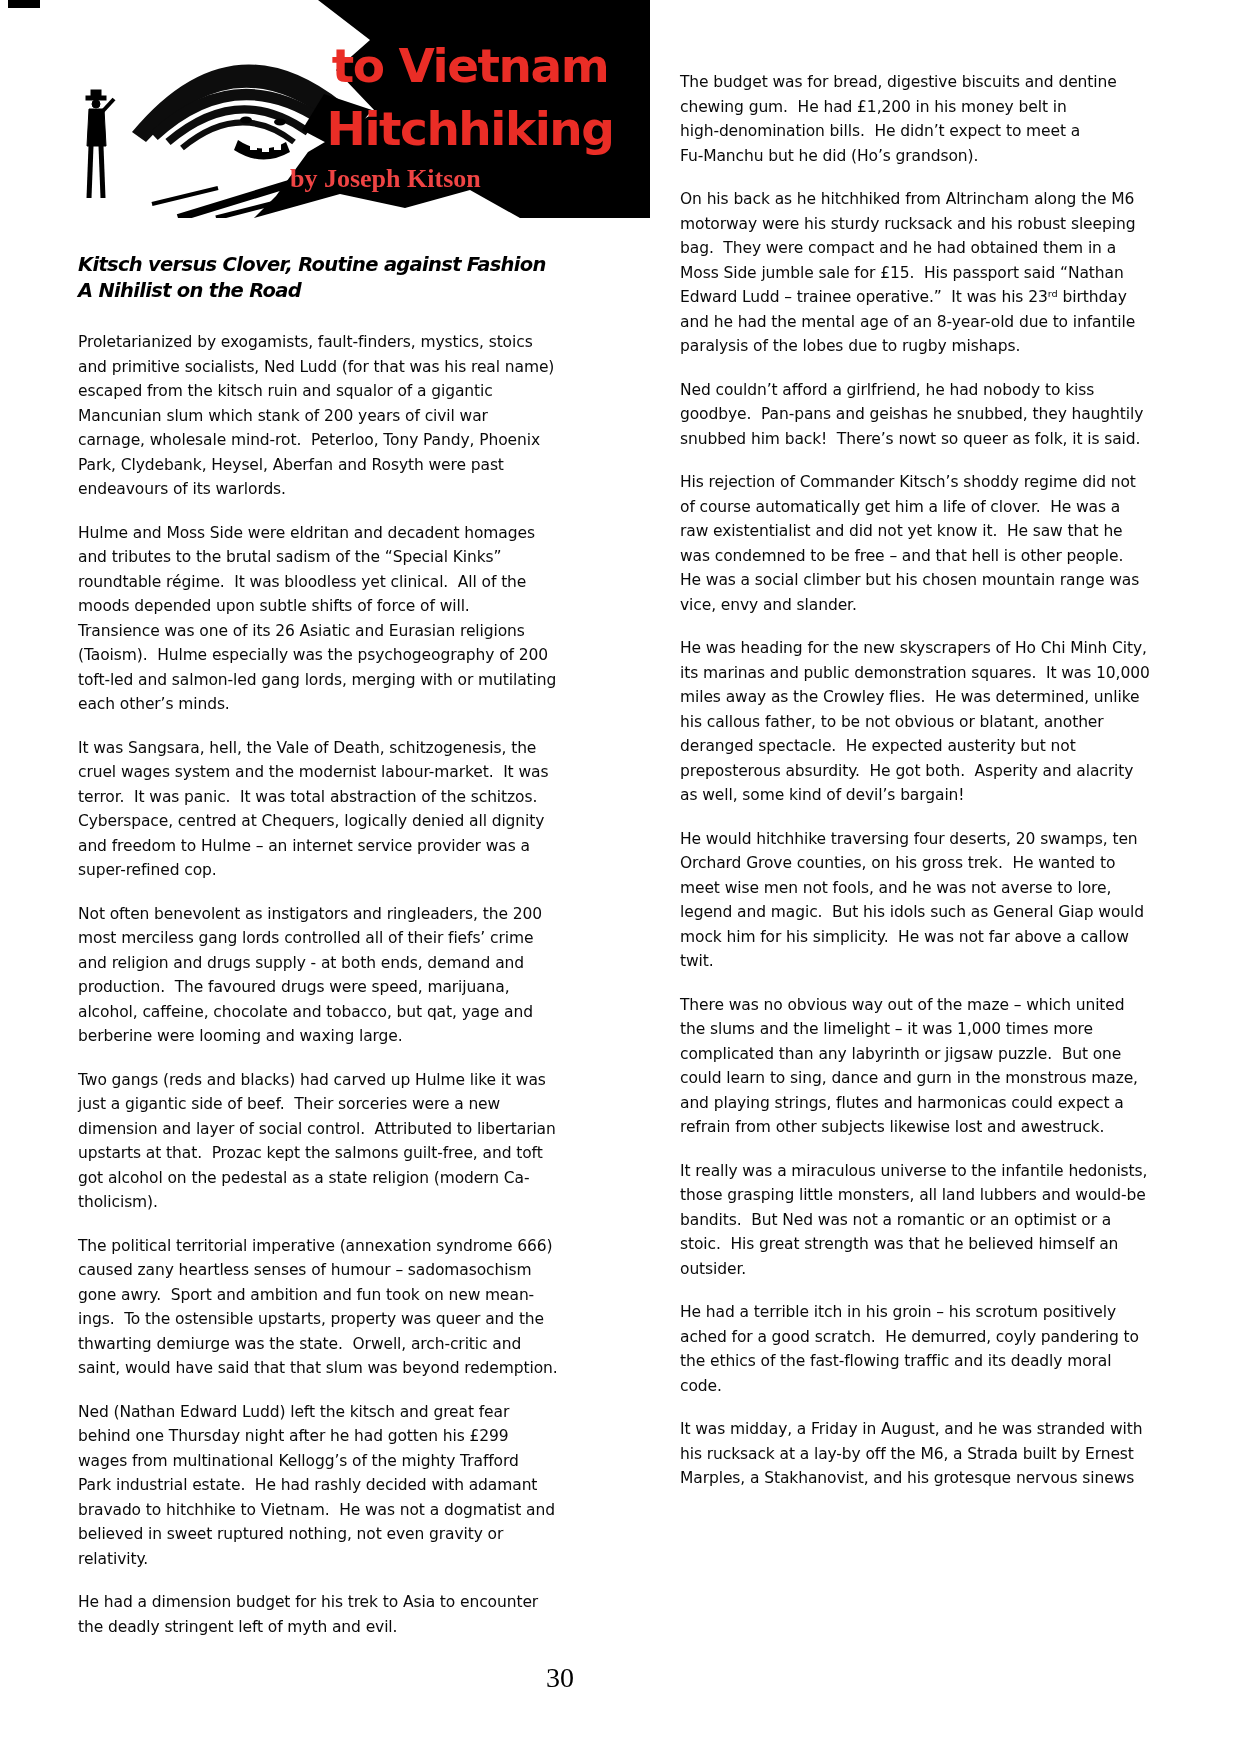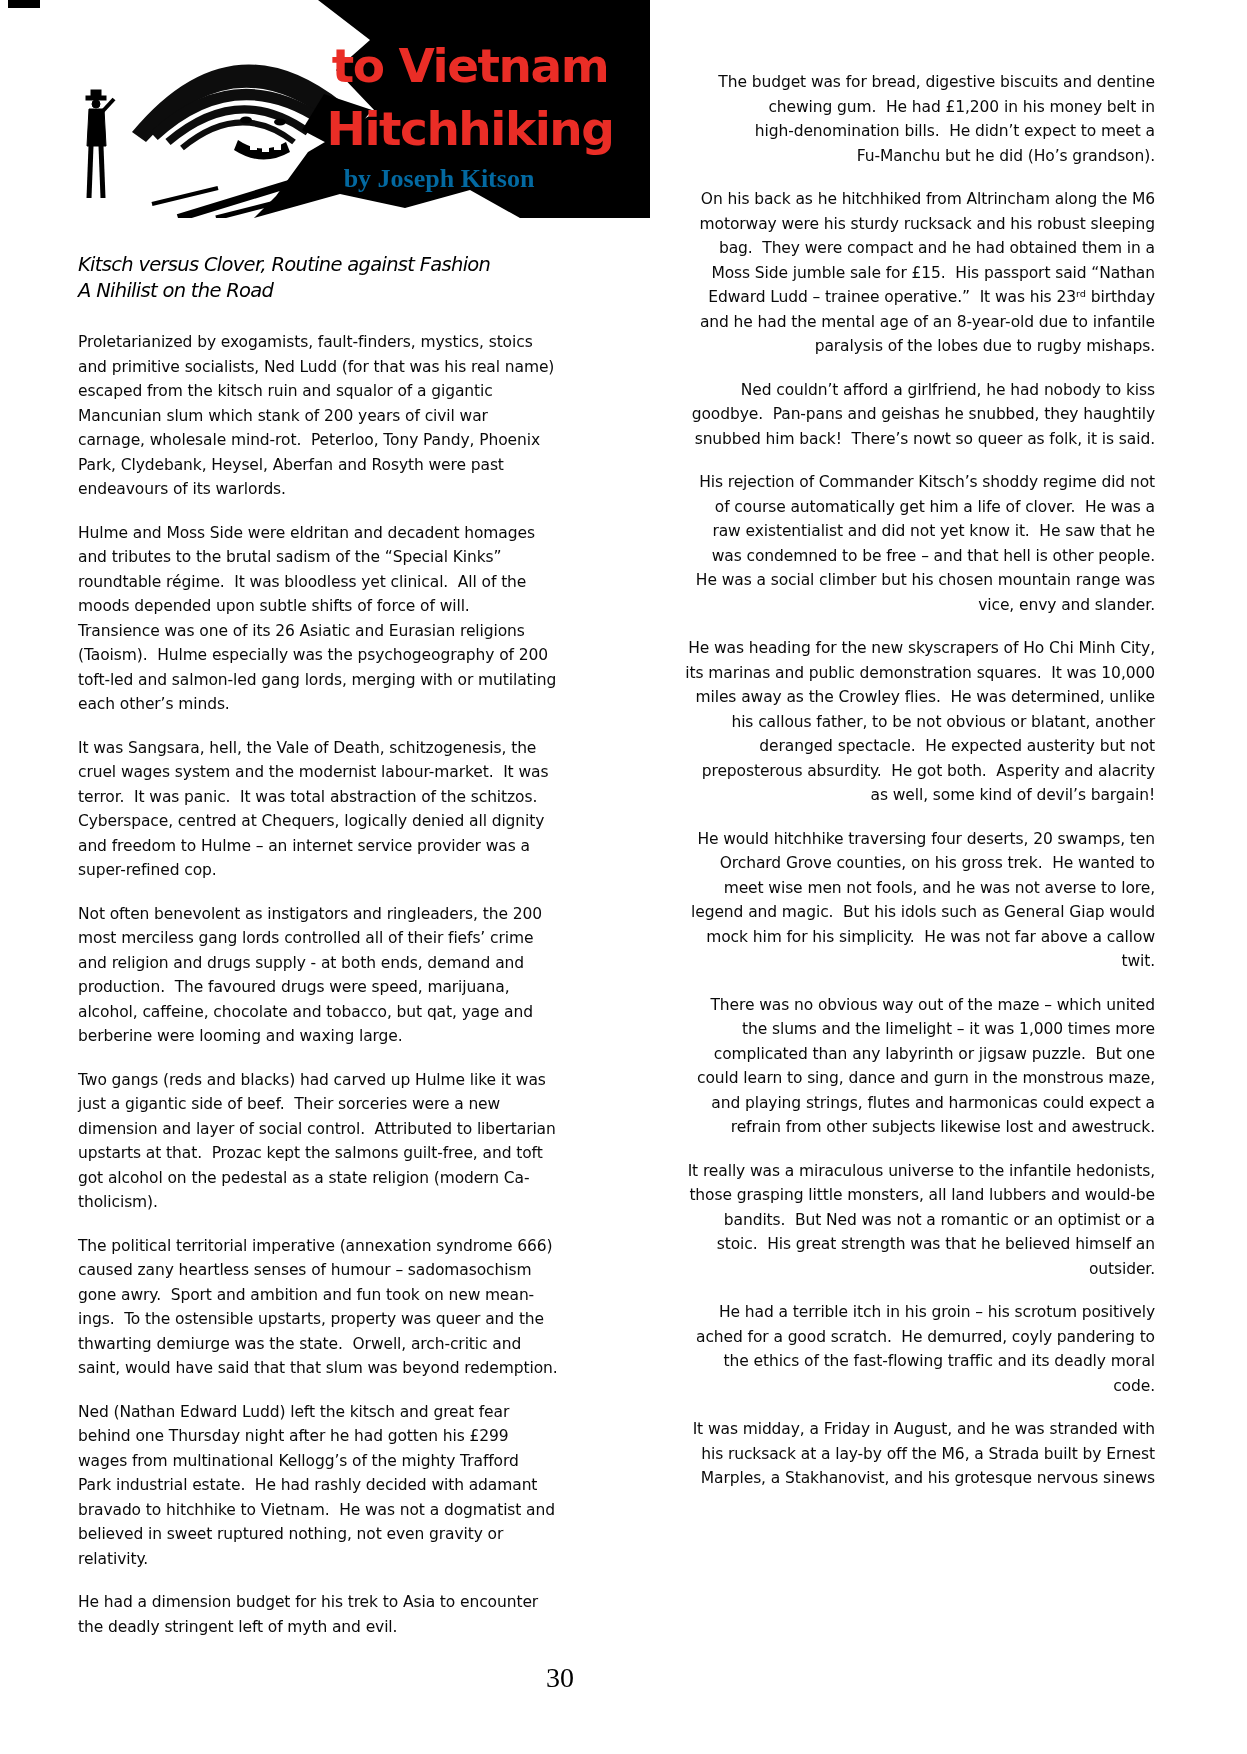--- a/index.html
+++ b/index.html
@@ -13,29 +13,29 @@
   }
   .header-box svg{position:absolute;left:0;top:0;}
   .title-block{
     position:absolute;left:250px;top:34px;width:360px;text-align:center;
   }
   .title-line{
     font-weight:bold;font-size:47px;line-height:63px;letter-spacing:-1.5px;
     color:#ea2d26;white-space:pre;
   }
   .byline{
-    margin-top:4px;text-align:center;padding-right:62px;
-    font-family:"Liberation Serif",serif;font-weight:bold;font-size:26px;color:#0369a1;
+    margin-top:4px;text-align:left;padding-right:62px;
+    font-family:"Liberation Serif",serif;font-weight:bold;font-size:26px;color:#ef4444;
     white-space:pre;
   }
   .col{position:absolute;width:525px;}
   .col-left{left:78px;top:252px;}
-  .col-right{left:630px;top:70px;text-align:right;}
+  .col-right{left:680px;top:70px;}
   .subtitle{
-    font-weight:normal;font-style:italic;font-size:19.5px;line-height:26px;
+    font-weight:bold;font-style:italic;font-size:19.5px;line-height:26px;
     letter-spacing:-0.7px;white-space:pre-line;margin:0 0 26px 0;color:#000;
   }
   p.body-par{
     white-space:pre;font-size:15.5px;line-height:24.5px;letter-spacing:-0.1px;
     margin:0 0 19px 0;color:#0a0a0a;
   }
   .page-number{
     position:absolute;left:530px;top:1662px;width:60px;text-align:center;
     font-family:"Liberation Serif",serif;font-size:28px;color:#000;
   }

